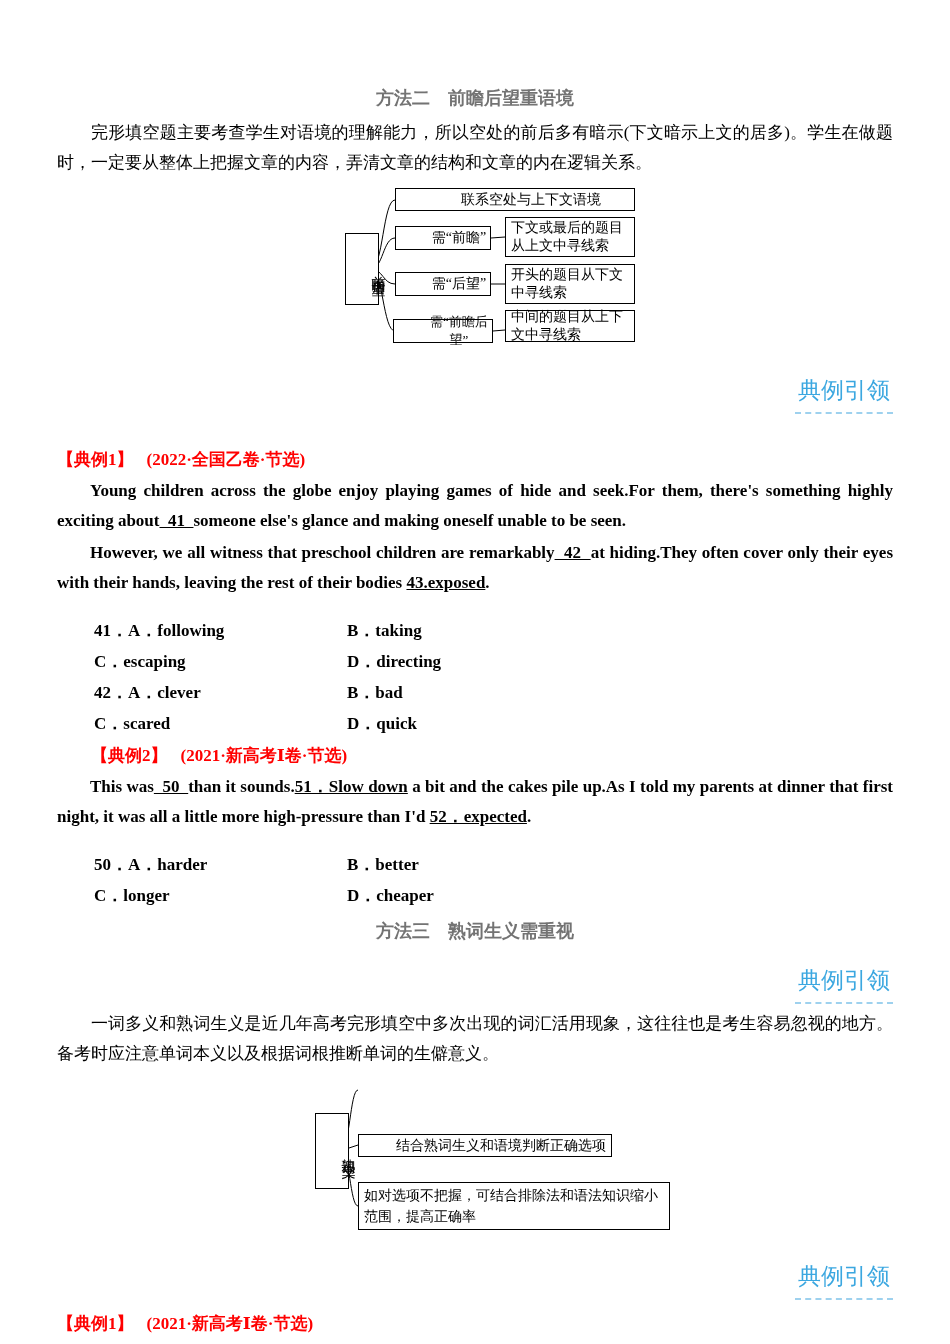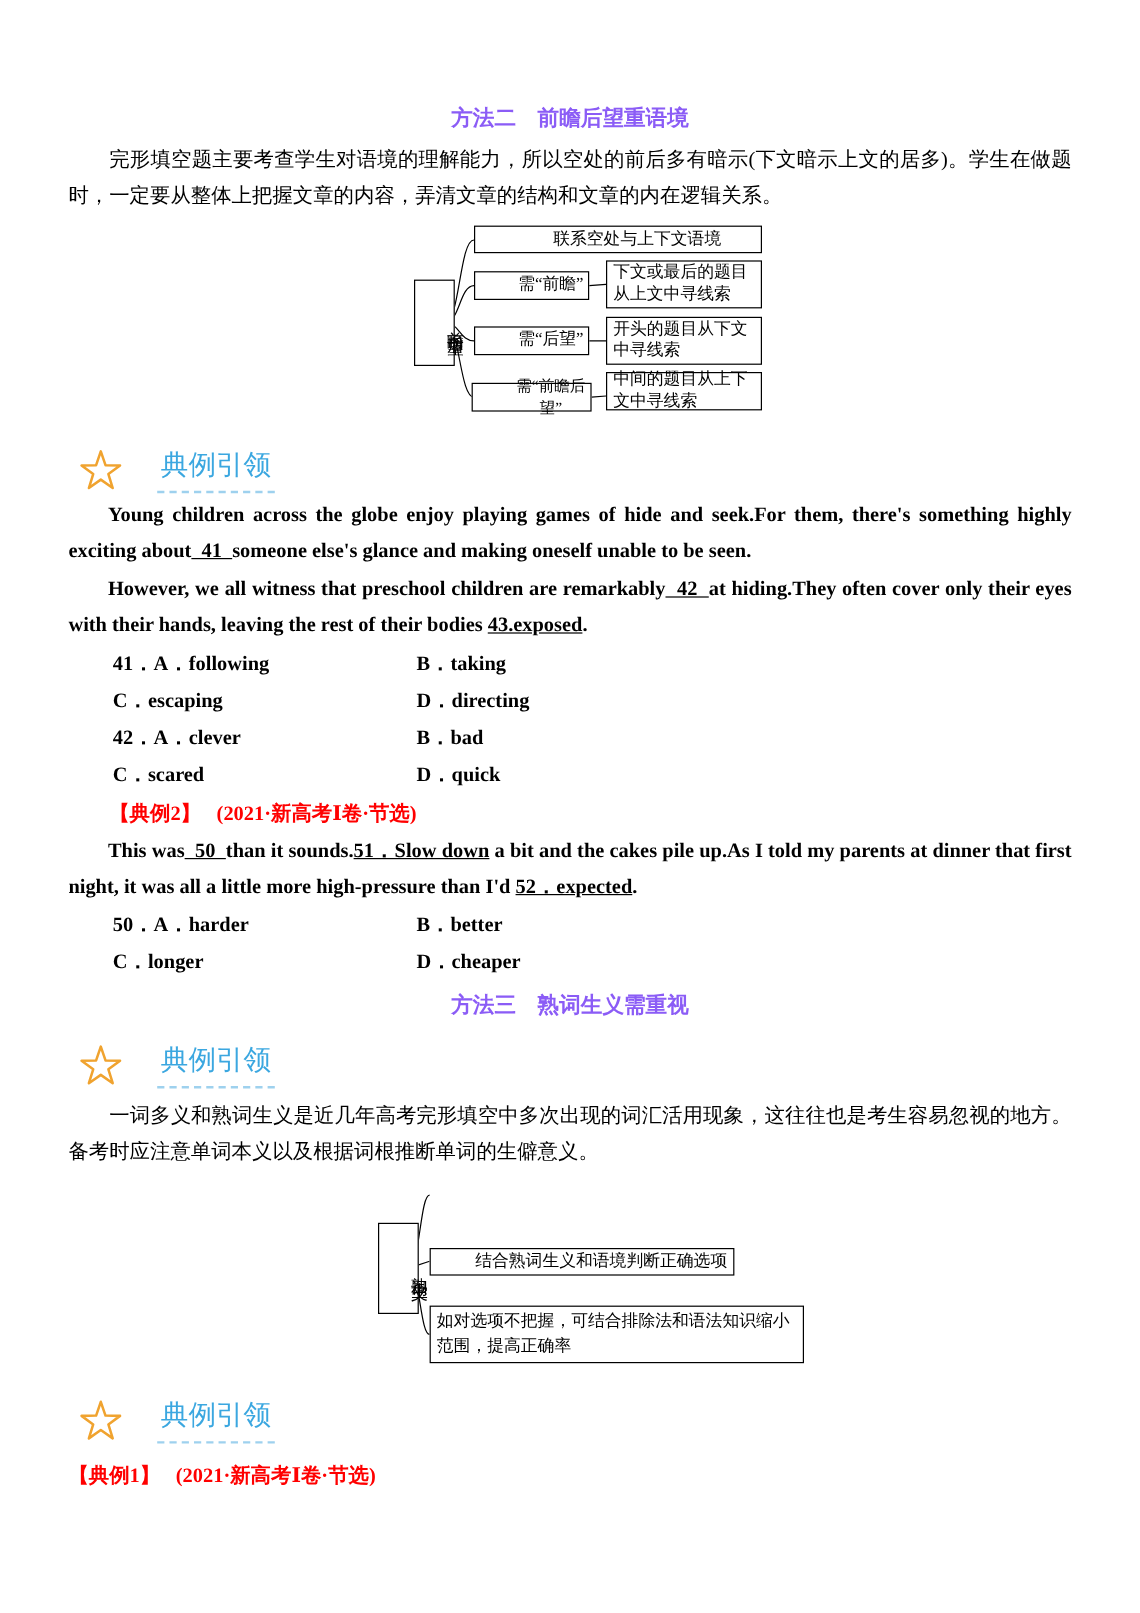--- a/index.html
+++ b/index.html
@@ -4,21 +4,21 @@
 <style>
   * { margin:0; padding:0; box-sizing:border-box; }
   html,body { background:#ffffff; }
   body {
     width:950px; height:1344px; overflow:hidden;
     font-family:"Liberation Serif","DejaVu Serif",serif;
     font-size:17px; color:#000;
   }
   .page { padding:86px 57px 0 57px; }
 
-  .h-red { color:#8b5cf6; font-weight:bold; text-align:center; font-size:18px; line-height:24px; }
+  .h-red { color:#737373; font-weight:bold; text-align:center; font-size:18px; line-height:24px; }
   .h-red.mt { margin-top:8px; }
 
   .para-cn { line-height:30px; text-align:justify; text-indent:2em; margin-top:8px; }
 
   
   .diagram { position:relative; margin-top:8px; }
   .d1 { width:300px; height:167px; margin-left:283px; }
   .d2 { width:365px; height:156px; margin-left:253px; }
   .connectors { position:absolute; left:0; top:0; pointer-events:none; }
   .dbox {
@@ -26,38 +26,38 @@
     font-size:14px; line-height:18px;
     display:flex; align-items:center; justify-content:center; text-align:center;padding-left:32px;
   }
   .dbox.left-text { justify-content:flex-start; text-align:left; padding:2px 5px; }
   .label-v {
     writing-mode:vertical-rl; text-orientation:upright;
     letter-spacing:2px; font-size:14px;
   }
 
   
-  .star-header { display:flex; align-items:flex-end; gap:28px; margin:12px 0 0 8px; height:46px; }
+  .star-header { display:flex; align-items:flex-end; gap:10px; margin:12px 0 0 8px; height:46px;flex-direction:column; }
   .star-label {
     font-family:"Liberation Sans","DejaVu Sans",sans-serif;
     font-size:23px; color:#3ba7e0;
     border-bottom:2px dashed #9ed1ee; padding:0 3px 6px 3px;
   }
 
   
   .ex-title { color:#ff0000; font-weight:bold; font-size:17px; line-height:26px; margin-top:36px; }
   .ex-title .src { margin-left:13px; }
   .ex-title.indent { text-indent:2em; margin-top:4px; }
   .ex-title.tight { margin-top:14px; }
 
   .para-en { font-weight:bold; line-height:29.5px; text-align:justify; text-indent:33px; margin-top:3px; }
   .blank { font-weight:bold; text-decoration:underline; }
   .answer { font-weight:bold; text-decoration:underline; }
 
-  .opts { margin-top:2px; }
+  .opts { margin-top:18px; }
   .opt-row { display:grid; grid-template-columns:253px auto; padding-left:37px; line-height:31px; font-weight:bold; }
 </style>
 </head>
 <body>
 
 <div class="page">
 
   <div class="h-red">方法二　前瞻后望重语境</div>
 
   <p class="para-cn">完形填空题主要考查学生对语境的理解能力，所以空处的前后多有暗示(下文暗示上文的居多)。学生在做题时，一定要从整体上把握文章的内容，弄清文章的结构和文章的内在逻辑关系。</p>
@@ -82,20 +82,21 @@
     <div class="dbox left-text" style="left:165px;top:124px;width:130px;height:32px;">中间的题目从上下文中寻线索</div>
   </div>
 
   <div class="star-header">
     <svg width="38" height="38" viewBox="0 0 36 36">
       <path d="M18,3 L21.7,13.9 L33.2,14.1 L24,20.9 L27.4,31.9 L18,25.3 L8.6,31.9 L12,20.9 L2.8,14.1 L14.3,13.9 Z" fill="none" stroke="#f0a32f" stroke-width="2" stroke-linejoin="round"></path>
     </svg>
     <span class="star-label">典例引领</span>
   </div>
 
+  <div class="ex-title"><span>【典例1】</span><span class="src">(2022·全国乙卷·节选)</span></div>
 
   <p class="para-en"><span>Young children across the globe enjoy playing games of hide and seek.For them, there's something highly exciting about</span><span class="blank">&nbsp;&nbsp;41&nbsp;&nbsp;</span><span>someone else's glance and making oneself unable to be seen.</span></p>
 
   <p class="para-en"><span>However, we all witness that preschool children are remarkably</span><span class="blank">&nbsp;&nbsp;42&nbsp;&nbsp;</span><span>at hiding.They often cover only their eyes with their hands, leaving the rest of their bodies </span><span class="answer">43.exposed</span><span>.</span></p>
 
   <div class="opts">
     <div class="opt-row">
         <span>41．A．following</span>
         <span>B．taking</span>
       </div>

